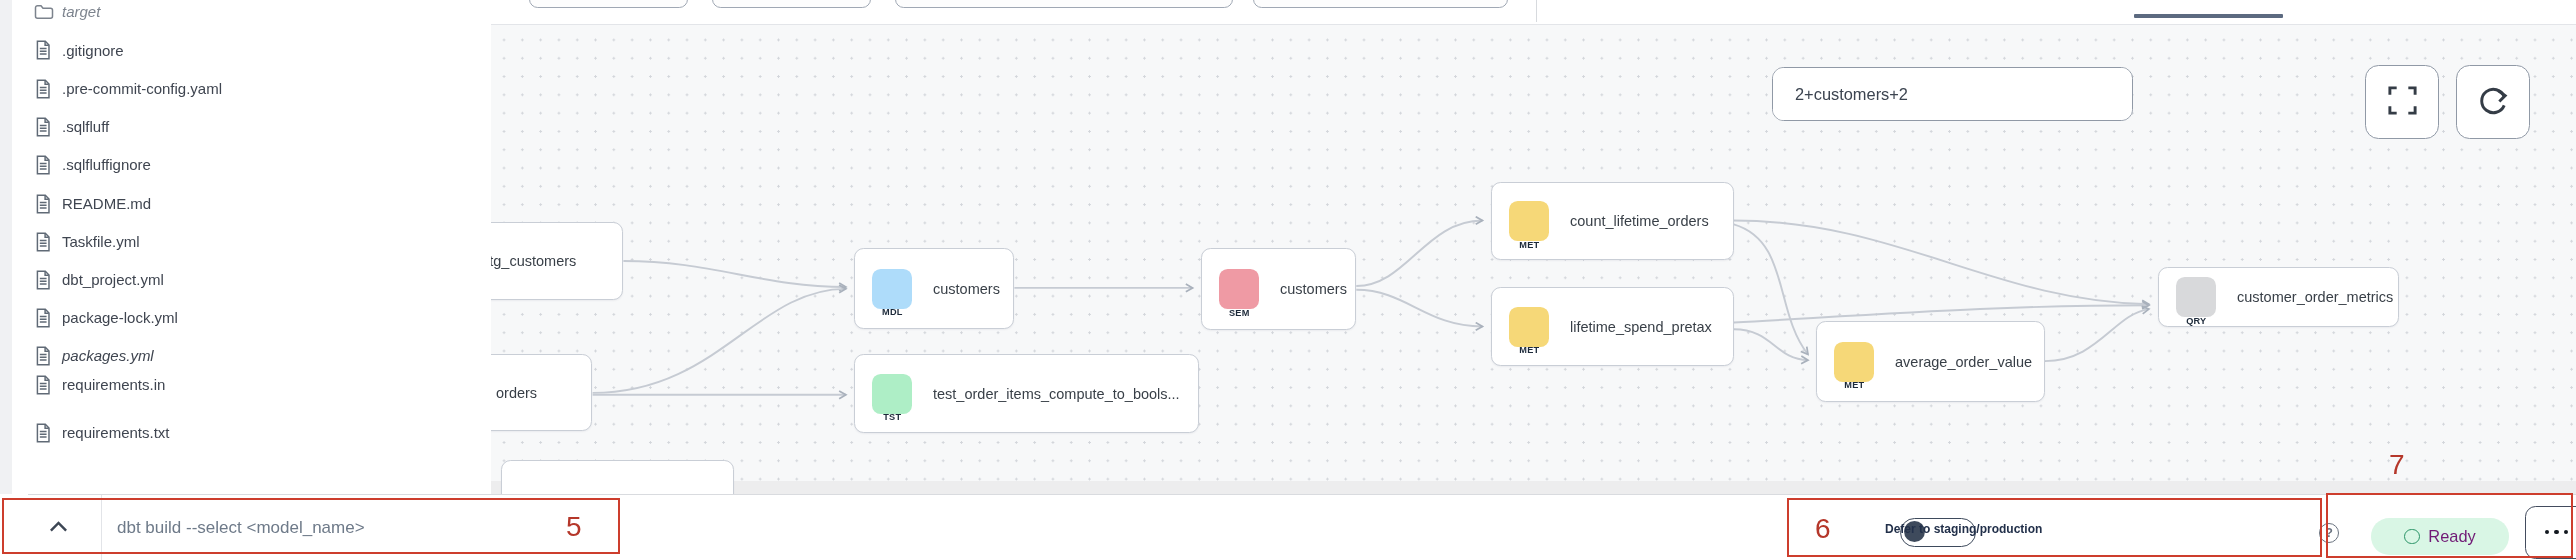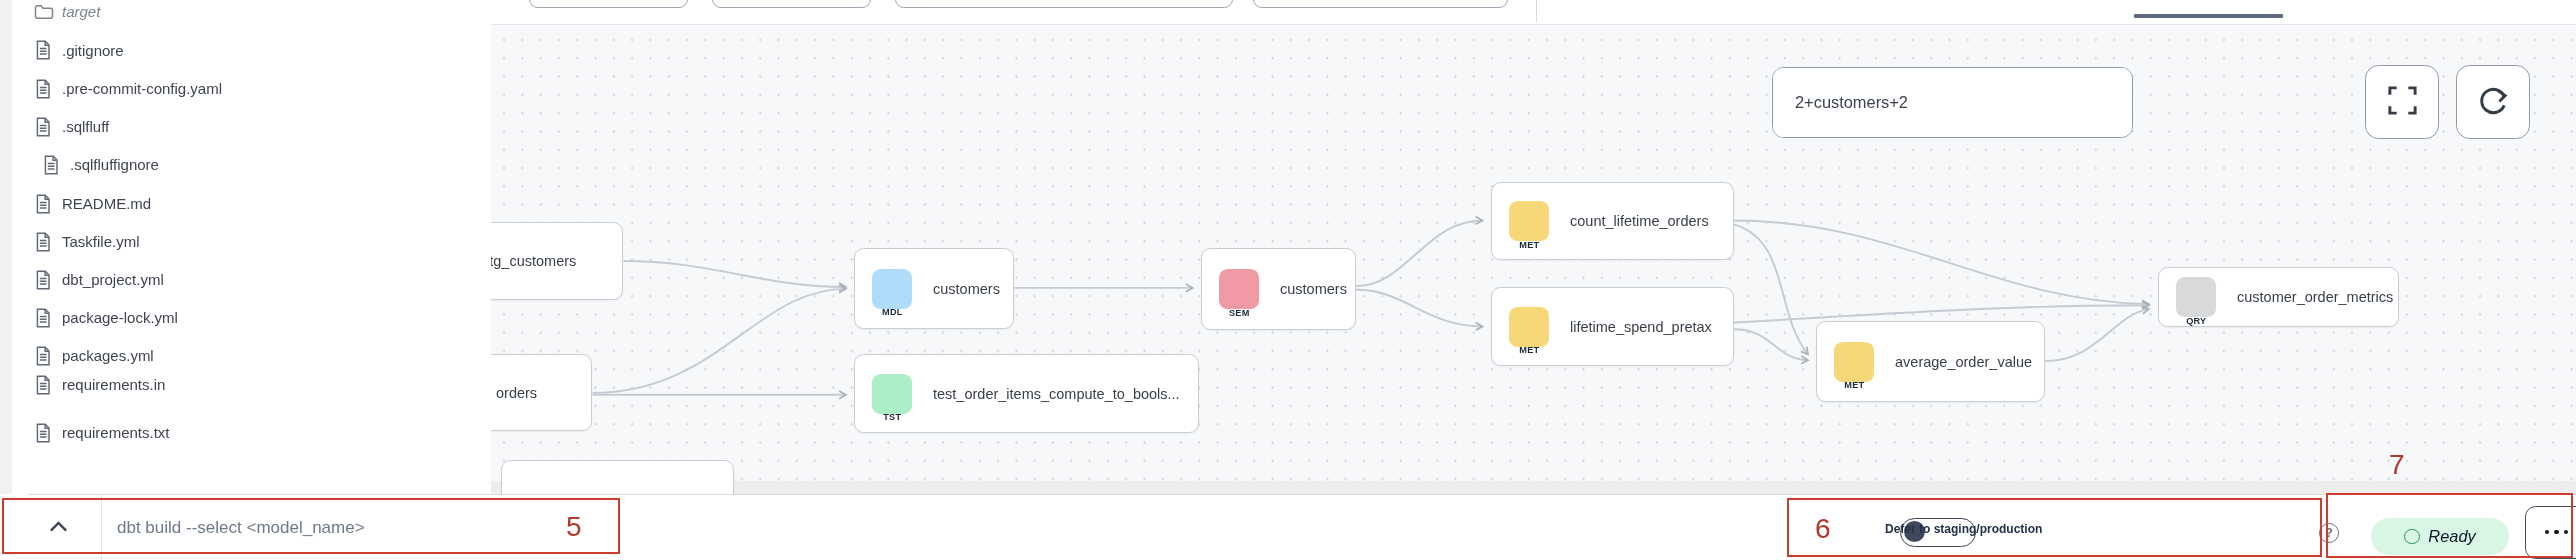--- a/index.html
+++ b/index.html
@@ -23,21 +23,21 @@
 
   .node { position:absolute; background:#fff; border:1.9px solid #c9ced6; border-radius:9.6px; z-index:2;
     box-shadow:0 1px 1.9px rgba(30,40,60,.06); display:flex; align-items:center; }
   .node .badge { position:absolute; left:17.3px; top:50%; transform:translateY(-50%); width:40px; height:40px;
     border-radius:8.7px; display:flex; flex-direction:column; align-items:center; justify-content:center; gap:1px; }
   .node .badge svg { display:block; }
   .node .badge .btxt { font-size:9.2px; font-weight:bold; color:#1d2a3a; letter-spacing:0.2px; line-height:1;margin-top:48px; }
   .node .nlabel { position:absolute; left:78px; top:50%; transform:translateY(-50%); font-size:14.5px; color:#383f47; white-space:nowrap; }
 
   
-  #selector-group { position:absolute; left:1281px; top:42px; height:71px; display:flex; z-index:3;
+  #selector-group { position:absolute; left:1281px; top:42px; height:54px; display:flex; z-index:3;
     border:1.9px solid #9099a6; border-radius:11.6px; overflow:hidden; background:#fff;gap:16px; }
   #selector-input { width:359px; height:100%; border:none; outline:none; background:#fff; padding-left:22px;
     font-family:"Liberation Sans",sans-serif; font-size:16.4px; color:#3c4450; }
   #update-graph-btn { width:196px; height:100%; background:#ebecee; border:none; border-left:1.9px solid #9099a6;
     font-family:"Liberation Sans",sans-serif; font-size:16.4px; font-weight:bold; color:#2b323c; cursor:pointer; }
   .sq-btn { position:absolute; top:40px; width:74px; height:74px; background:#fff; border:1.9px solid #9099a6;
     border-radius:13.5px; z-index:3; display:flex; align-items:center; justify-content:center; cursor:pointer; }
   #fullscreen-btn { left:1874px; }
   #refresh-btn { left:1965px; }
 
@@ -59,21 +59,21 @@
 
   #defer-toggle { position:absolute; left:1872px; top:23px; width:76px; height:29px; border:1.9px solid #3e4a5c; border-radius:15.4px; background:#fff; cursor:pointer; }
   #defer-toggle .knob { position:absolute; left:2.9px; top:1.9px; width:21px; height:21px; border-radius:50%; background:#3e4a5c; }
   #defer-label { position:absolute; left:1857px; top:27px; font-size:12px; font-weight:bold; color:#22304a; white-space:nowrap; }
   #defer-help { position:absolute; left:2291px; top:28px; width:20px; height:20px; border:1.5px solid #6a7380; border-radius:50%;
     display:flex; align-items:center; justify-content:center; font-size:12.5px; color:#6a7380; font-weight:bold; cursor:pointer; }
 
   #ready-pill { position:absolute; left:2343px; top:23px; width:138px; height:37px; background:#d9f6e5; border-radius:18.3px;
     display:flex; align-items:center; justify-content:center; gap:8.7px; }
   #ready-pill .ring { width:15.4px; height:15.4px; border:1.9px solid #2a9467; border-radius:50%; }
-  #ready-pill .rtxt { font-size:16.4px; color:#0f172a;font-style:italic; }
+  #ready-pill .rtxt { font-size:16.4px; color:#701a75; }
   #overflow-menu-btn { position:absolute; left:2497px; top:10.6px; width:63px; height:53px; background:#fff; border:1.9px solid #434c5e;
     border-radius:10.6px; display:flex; align-items:center; justify-content:center; gap:4.8px; cursor:pointer; }
   #overflow-menu-btn i { width:4.8px; height:4.8px; border-radius:50%; background:#12181f; }
 
   
   .ann-box { position:absolute; border:2.9px solid #cd3d2d; z-index:9; pointer-events:none; }
   .ann-num { position:absolute; color:#b5372a; font-size:28px; z-index:10; pointer-events:none; }
 </style>
 </head>
 <body>
@@ -259,21 +259,21 @@
         <div class="tree-row" style="top: 107px;">
           <span class="ticon">
             <svg width="16.4" height="20" viewBox="0 0 15 19" fill="none" stroke="#606a76" stroke-width="1.4">
               <path d="M2 1.2 H9.5 L13 4.8 V17.8 H2 Z"></path>
               <path d="M9.3 1.4 V5 H12.8"></path>
               <path d="M4.3 8 H10.7 M4.3 10.7 H10.7 M4.3 13.4 H10.7"></path>
             </svg>
           </span>
           <span class="tlabel">.sqlfluff</span>
         </div>
-        <div class="tree-row" style="top: 145px; margin-left: 8px;">
+        <div class="tree-row" style="top: 145px;">
           <span class="ticon">
             <svg width="16.4" height="20" viewBox="0 0 15 19" fill="none" stroke="#606a76" stroke-width="1.4">
               <path d="M2 1.2 H9.5 L13 4.8 V17.8 H2 Z"></path>
               <path d="M9.3 1.4 V5 H12.8"></path>
               <path d="M4.3 8 H10.7 M4.3 10.7 H10.7 M4.3 13.4 H10.7"></path>
             </svg>
           </span>
           <span class="tlabel">.sqlfluffignore</span>
         </div>
         <div class="tree-row" style="top: 184px;">
@@ -309,21 +309,21 @@
         <div class="tree-row" style="top: 298px;">
           <span class="ticon">
             <svg width="16.4" height="20" viewBox="0 0 15 19" fill="none" stroke="#606a76" stroke-width="1.4">
               <path d="M2 1.2 H9.5 L13 4.8 V17.8 H2 Z"></path>
               <path d="M9.3 1.4 V5 H12.8"></path>
               <path d="M4.3 8 H10.7 M4.3 10.7 H10.7 M4.3 13.4 H10.7"></path>
             </svg>
           </span>
           <span class="tlabel">package-lock.yml</span>
         </div>
-        <div class="tree-row" style="top: 336px;">
+        <div class="tree-row" style="top: 336px; font-style: italic;">
           <span class="ticon">
             <svg width="16.4" height="20" viewBox="0 0 15 19" fill="none" stroke="#606a76" stroke-width="1.4">
               <path d="M2 1.2 H9.5 L13 4.8 V17.8 H2 Z"></path>
               <path d="M9.3 1.4 V5 H12.8"></path>
               <path d="M4.3 8 H10.7 M4.3 10.7 H10.7 M4.3 13.4 H10.7"></path>
             </svg>
           </span>
           <span class="tlabel">packages.yml</span>
         </div>
         <div class="tree-row" style="top: 365px;">

